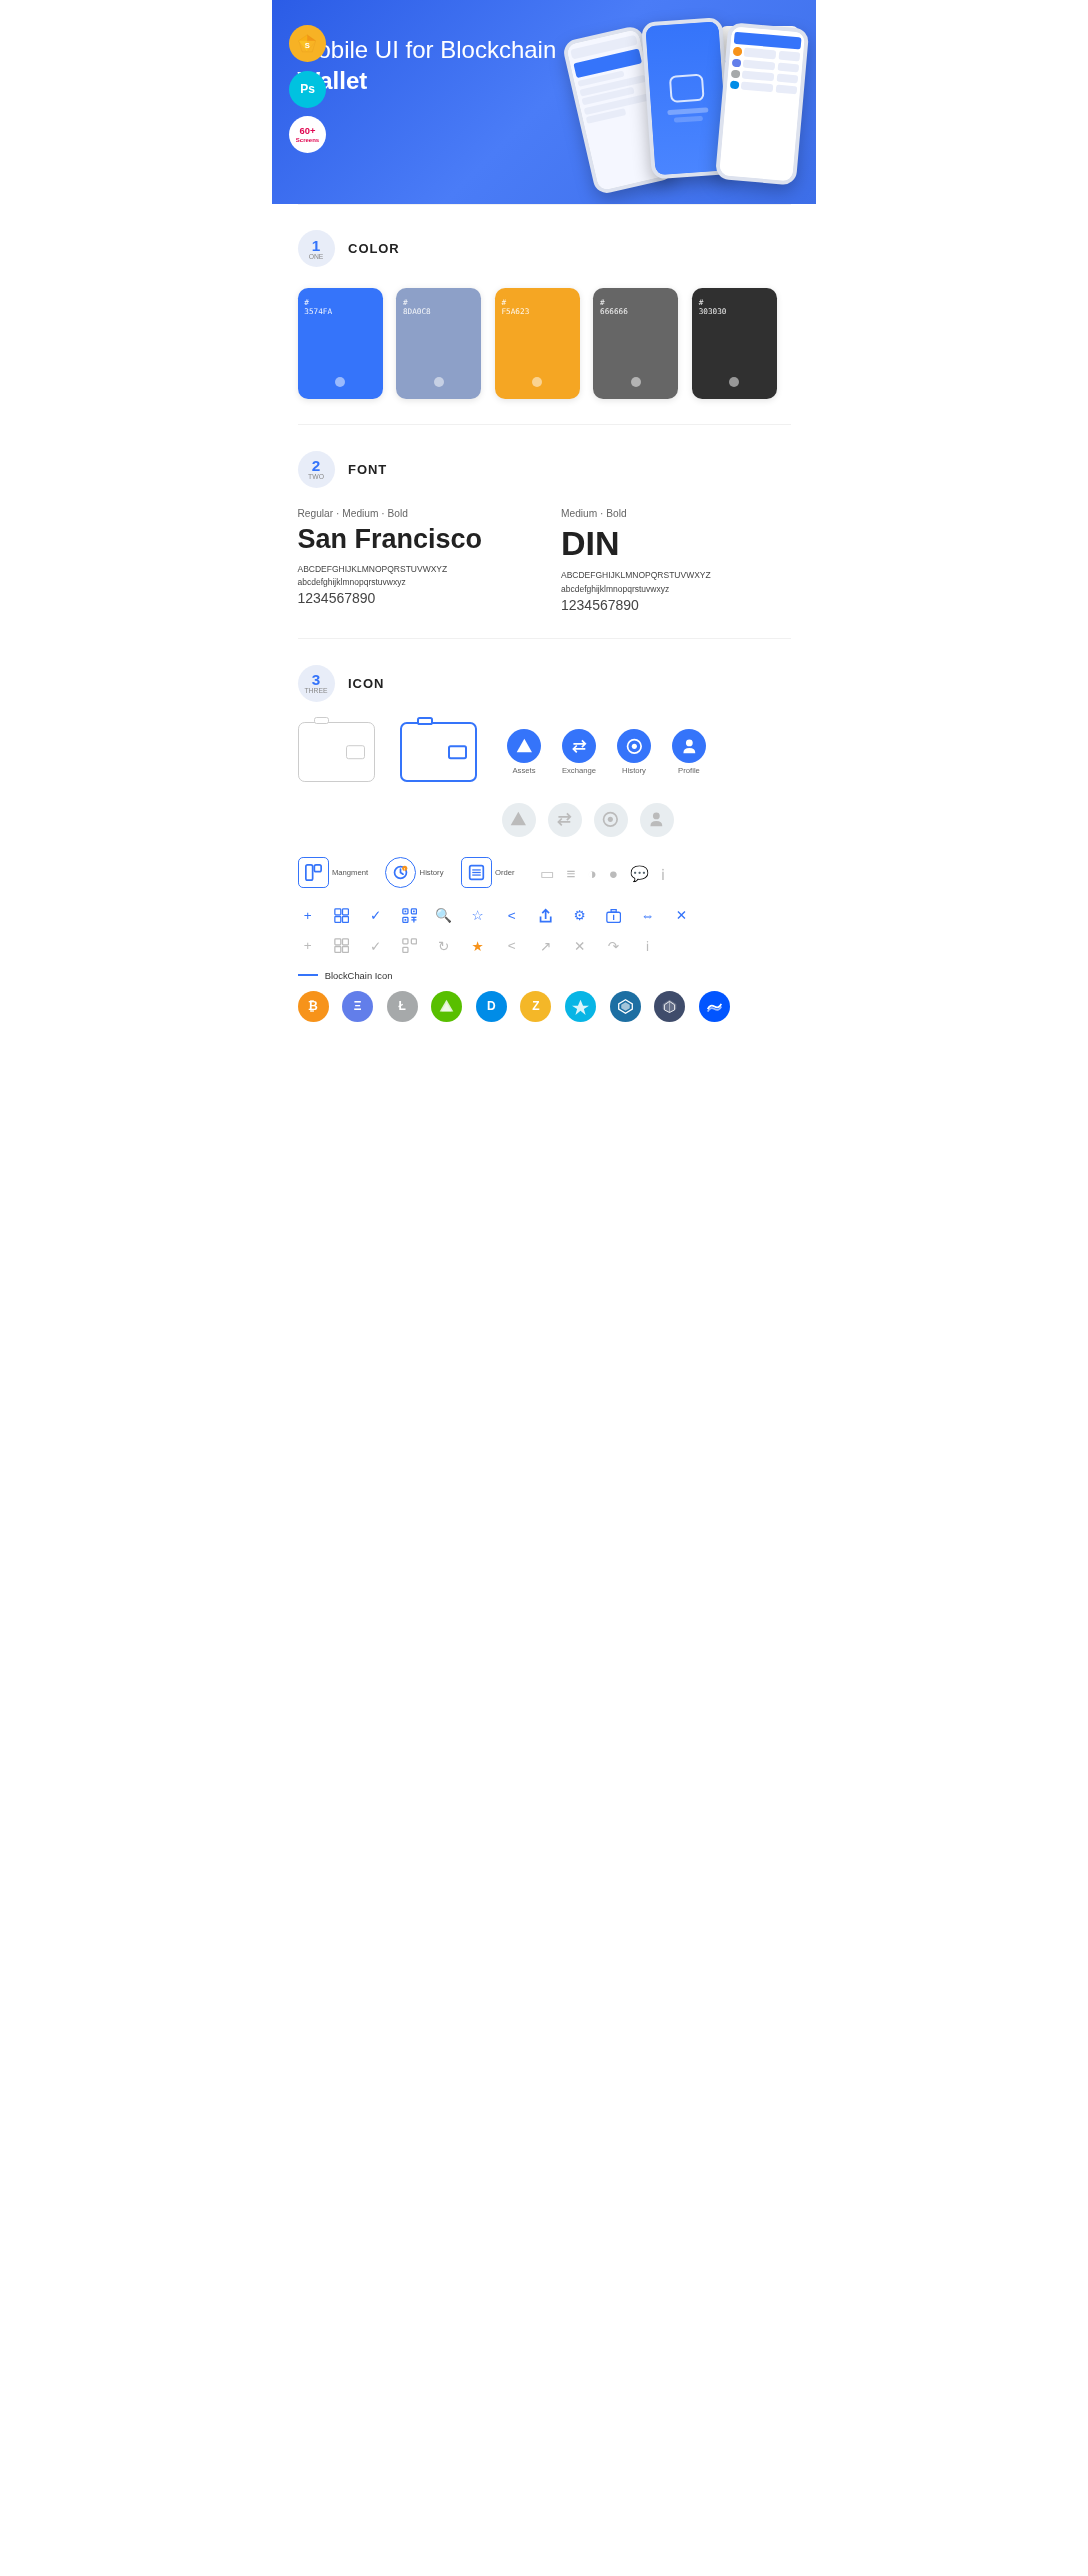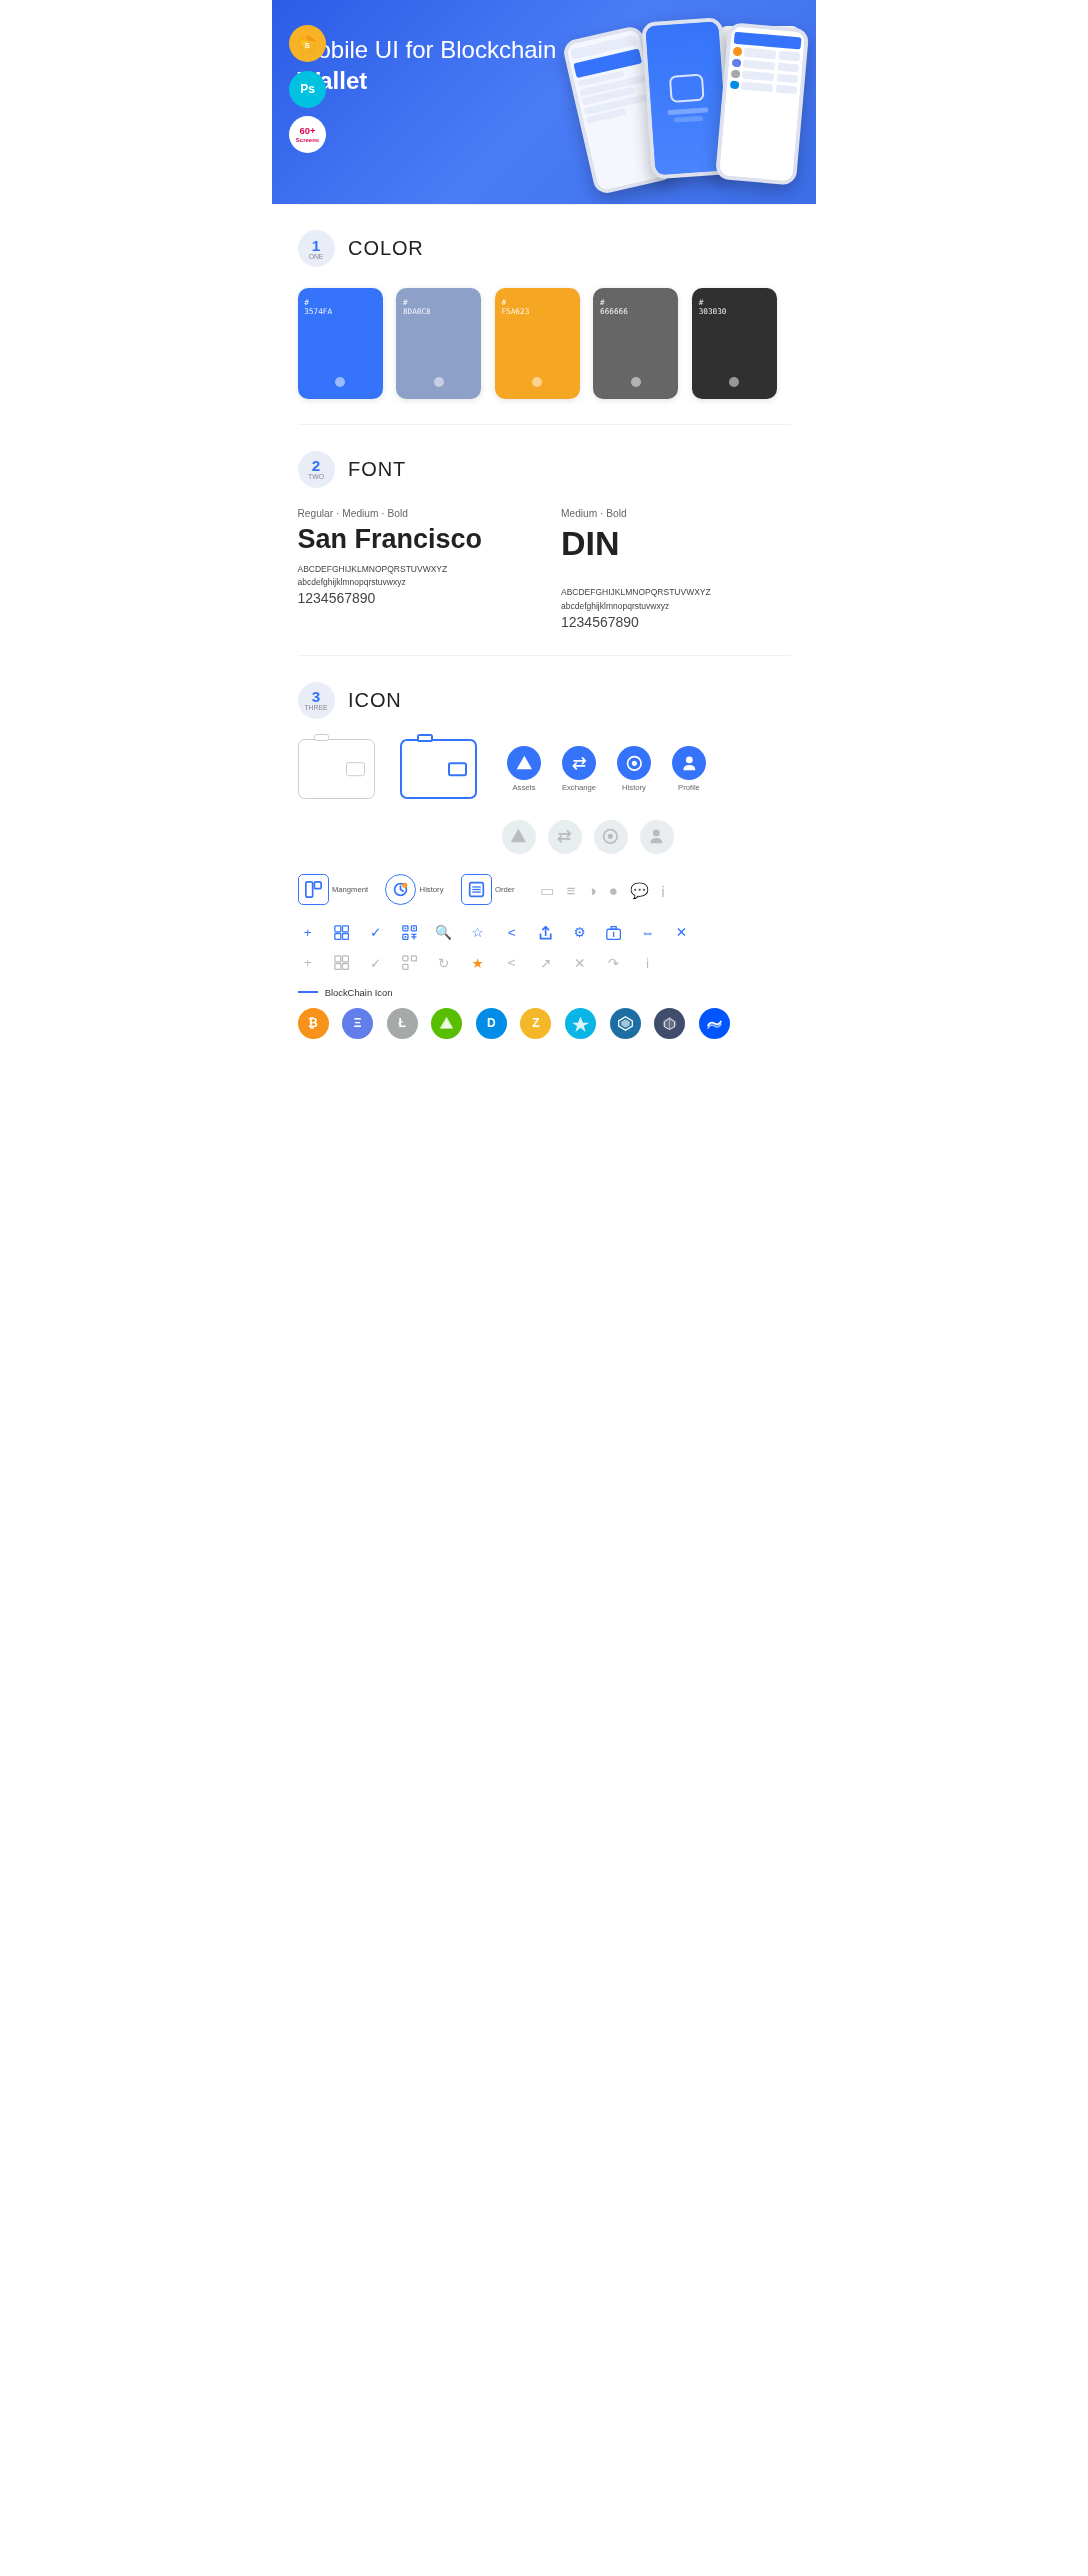--- a/index.html
+++ b/index.html
@@ -69,21 +69,21 @@
       border-radius: 50%;
       background: #e8edf8;
       display: flex;
       align-items: center;
       justify-content: center;
       flex-direction: column;
       flex-shrink: 0;
     }
     .section-num { font-size: 15.3px; font-weight: 700; color: #3574fa; line-height: 1; }
     .section-sub { font-size: 6.8px; color: #888; text-transform: uppercase; }
-    .section-title { font-size: 20px; font-weight: 400; color: #222; text-transform: uppercase; letter-spacing: 0.9px; text-align: right; }
+    .section-title { font-size: 13px; font-weight: 700; color: #222; text-transform: uppercase; letter-spacing: 0.9px; text-align: right; }
 
     
     .colors-grid {
       display: flex;
       gap: 13.6px;
       flex-wrap: wrap;
     }
     .color-card {
       width: 85px;
       height: 111px;
@@ -110,21 +110,21 @@
       border-radius: 50%;
       background: rgba(255,255,255,0.5);
       margin-bottom: 5.1px;
     }
 
     
     .fonts-grid { display: flex; gap: 34px; }
     .font-col { flex: 1; }
     .font-style-label { font-size: 10.2px; color: #666; margin-bottom: 5.1px; }
     .font-name { font-size: 27px; font-weight: 800; color: #222; margin-bottom: 8.5px; }
-    .font-name-din { font-family: 'Arial Narrow', Arial, sans-serif; font-size: 34px; font-weight: 700; color: #222; margin-bottom: 24px; }
+    .font-name-din { font-family: 'Arial Narrow', Arial, sans-serif; font-size: 34px; font-weight: 700; color: #222; margin-bottom: 7px; }
     .font-alpha { font-size: 8.5px; color: #444; margin-bottom: 3.4px; }
     .font-nums { font-size: 14px; color: #444; }
     .icon-item {
       display: flex;
       flex-direction: column;
       align-items: center;
       gap: 3.4px;
       min-width: 43px;
     }
     .icon-item-label { font-size: 7.7px; color: #666; text-align: center; }

